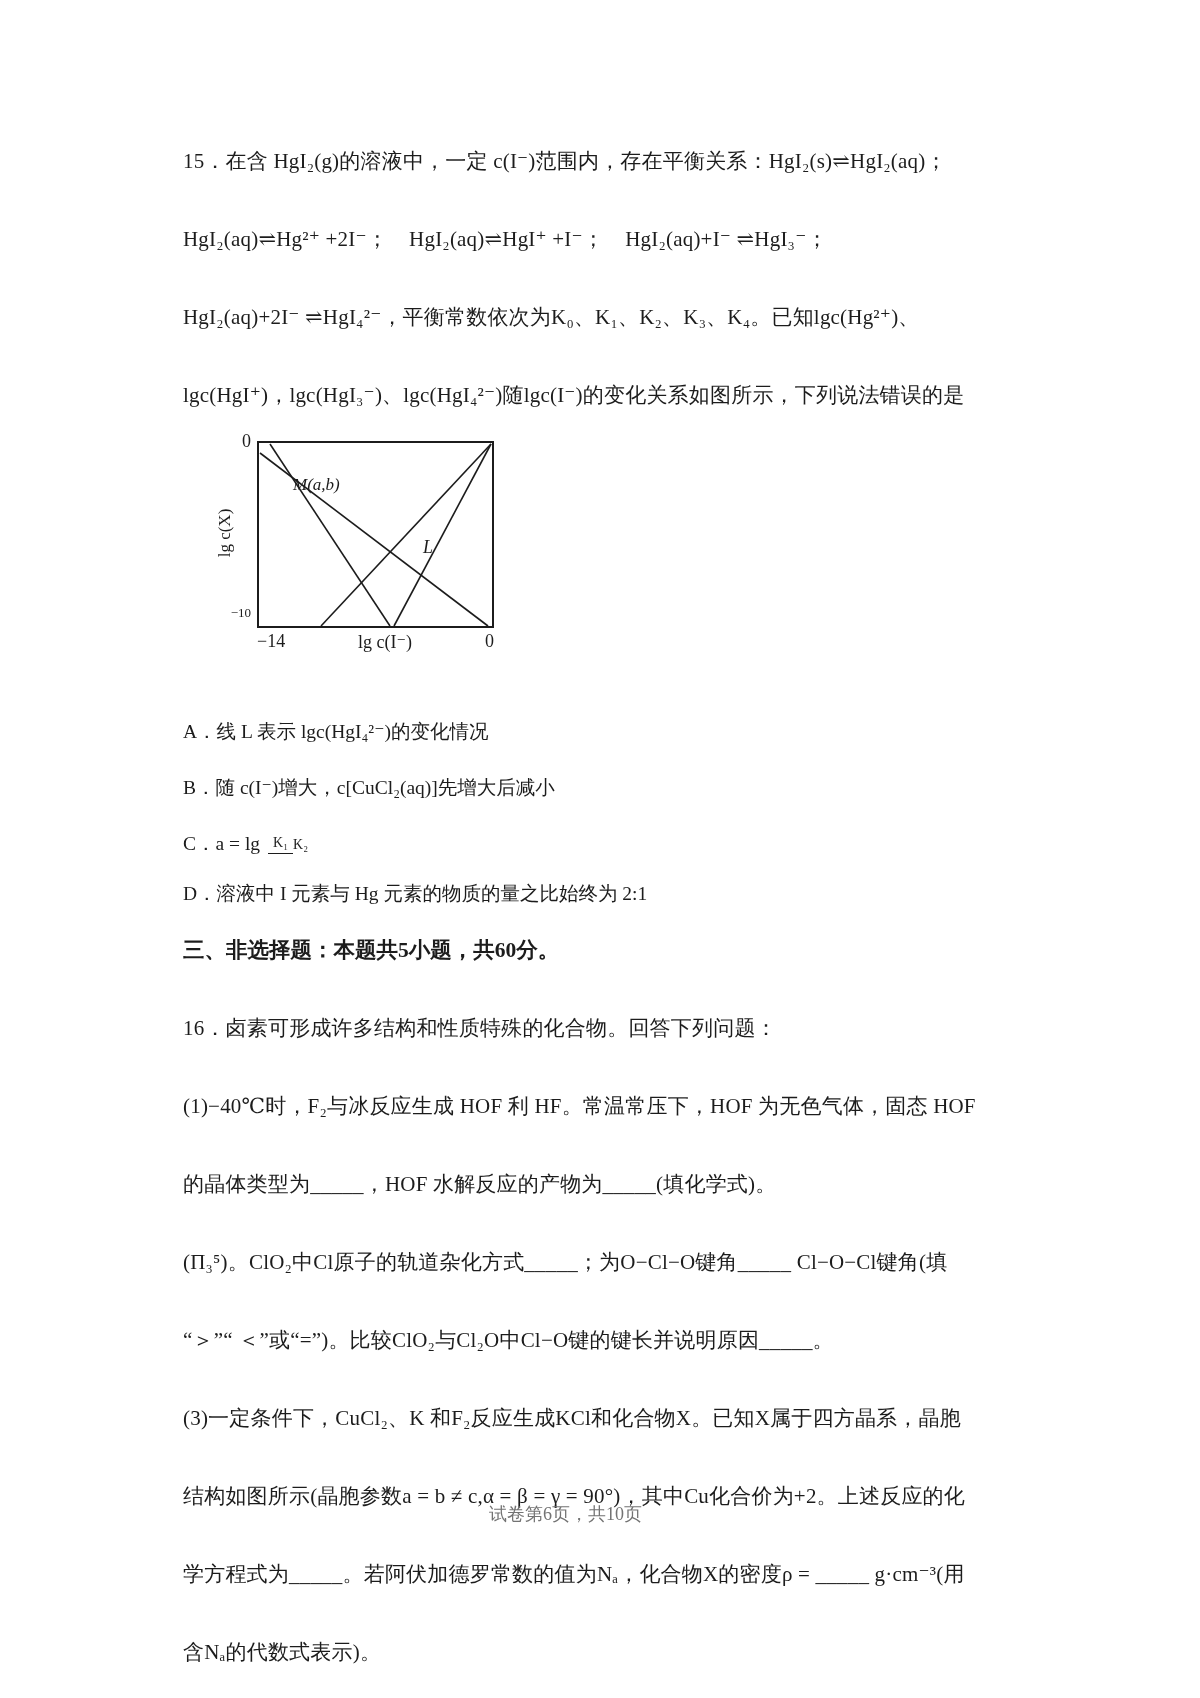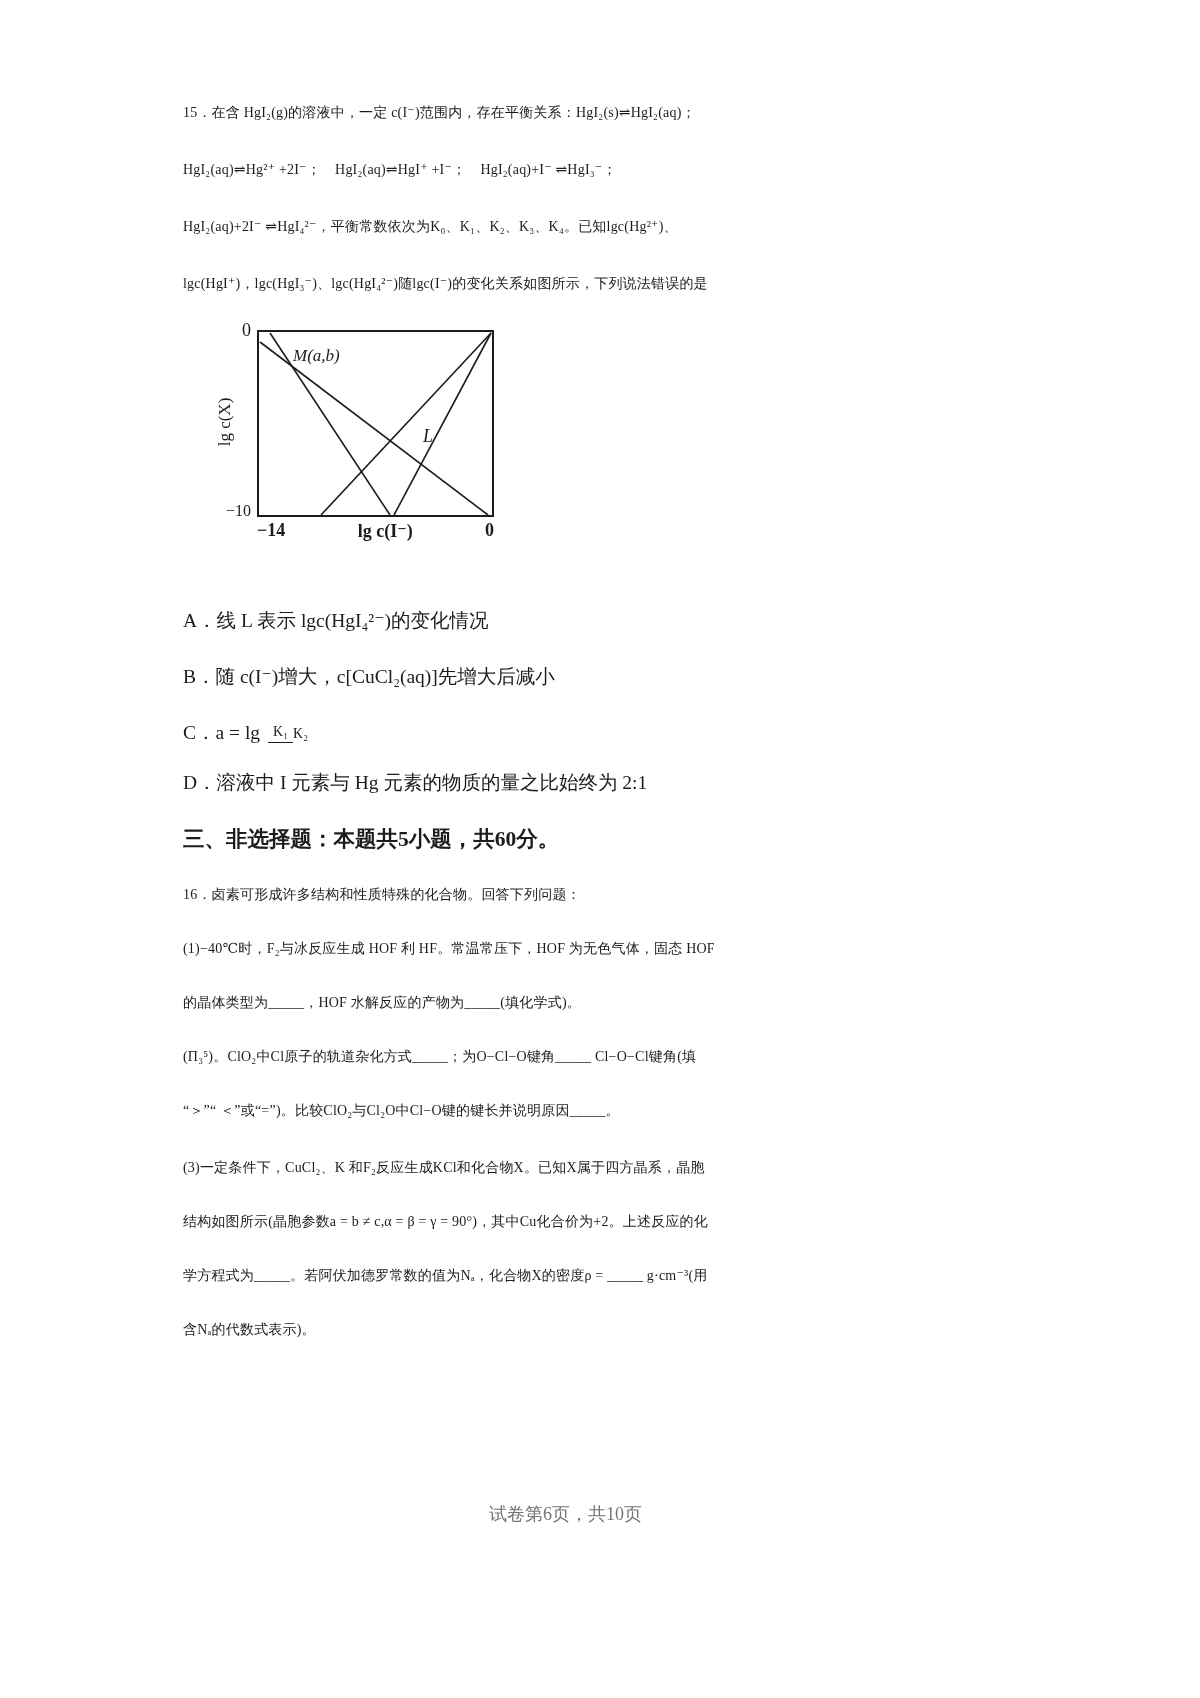--- a/index.html
+++ b/index.html
@@ -4,39 +4,39 @@
 <style>
   * { margin:0; padding:0; box-sizing:border-box; }
   html,body { background:#ffffff; }
   body {
     width:1200px; height:1698px; position:relative; overflow:hidden;
     font-family:"Liberation Serif","DejaVu Serif",serif;
     color:#1c1c1c;
   }
   .content { position:absolute; left:183px; top:98px; width:772px; }
   .para-line {
-    font-size:14px; line-height:30px; margin-bottom:27px;
-    white-space:nowrap; letter-spacing:0.2px;
+    font-size:21px; line-height:30px; margin-bottom:27px;
+    white-space:nowrap; letter-spacing:0.2px;margin-top:48px;
   }
   .tight { margin-bottom:24px; }
 
   
   .graph { position:relative; width:330px; height:238px; margin:14px 0 42px 12px; }
   .g-box { position:absolute; left:62px; top:4px; }
   .g-ytop { position:absolute; left:28px; top:-6px; width:28px; text-align:right; font-size:18px; }
-  .g-ybottom { position:absolute; left:8px; top:176px; width:48px; text-align:right; font-size:16px; }
+  .g-ybottom { position:absolute; left:8px; top:168px; width:48px; text-align:right; font-size:13px; }
   .g-ylabel {
     position:absolute; left:30px; top:96px; font-size:17px; white-space:nowrap;
     transform:translate(-50%,-50%) rotate(-90deg);
   }
-  .g-m { position:absolute; left:98px; top:20px; font-size:17px; font-style:italic; }
+  .g-m { position:absolute; left:98px; top:38px; font-size:17px; font-style:italic; }
   .g-l { position:absolute; left:228px; top:100px; font-size:18px; font-style:italic; }
   .g-xrow {
     position:absolute; left:62px; top:194px; width:237px;
-    display:flex; justify-content:space-between; font-size:18px;font-weight:bold;
+    display:flex; justify-content:space-between; font-size:18px;
   }
 
   
   .option { font-size:19.5px; line-height:30px; margin-bottom:26px; white-space:nowrap; }
   .option-c { display:flex; align-items:center; margin-bottom:20px; }
   .frac {
     display:inline-flex; flex-direction:row; align-items:center;
     font-size:14px; line-height:1.25; margin-left:8px; vertical-align:middle;
   }
   .frac .num { border-bottom:1.4px solid #1c1c1c; padding:0 5px 1px 5px; }

